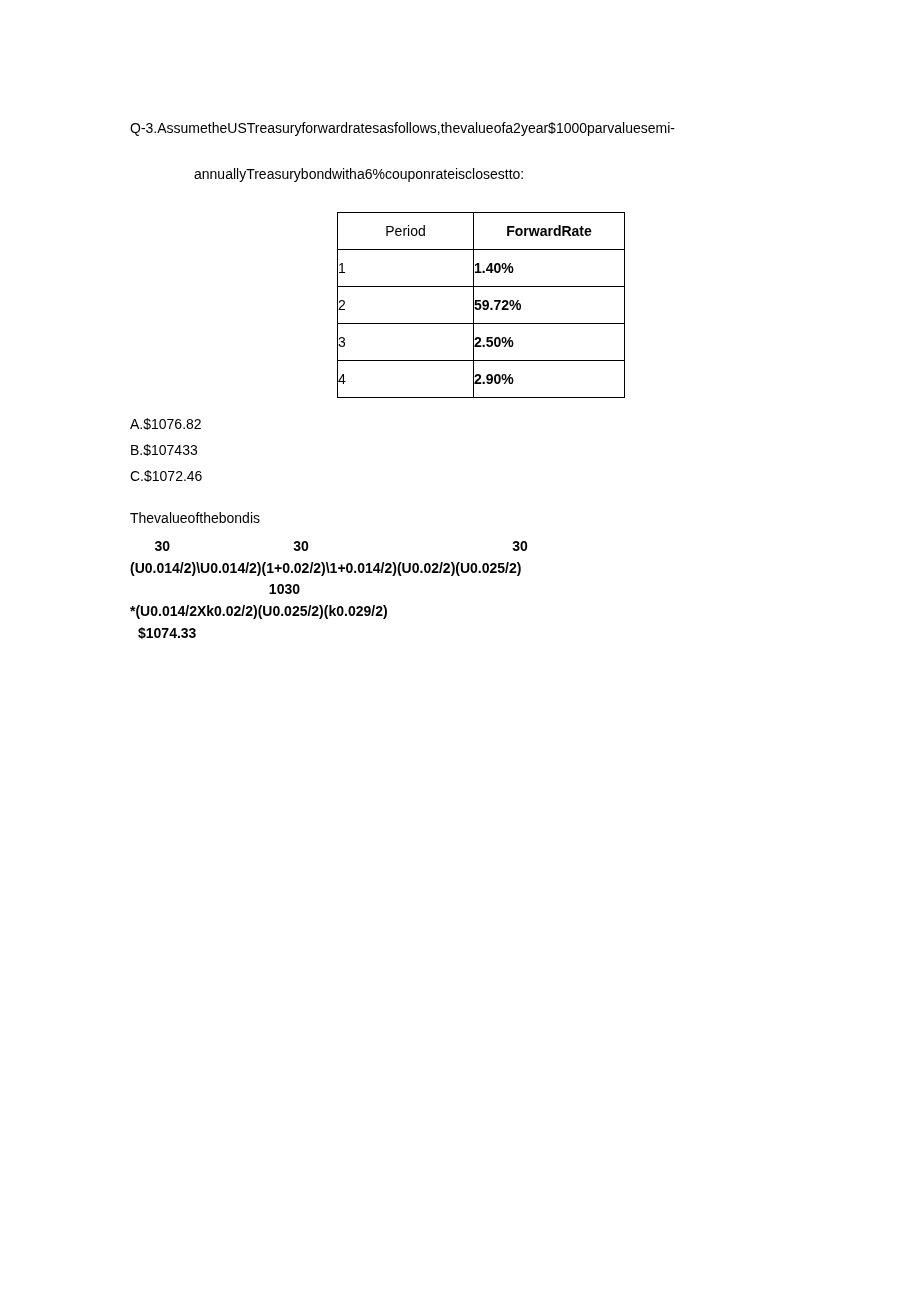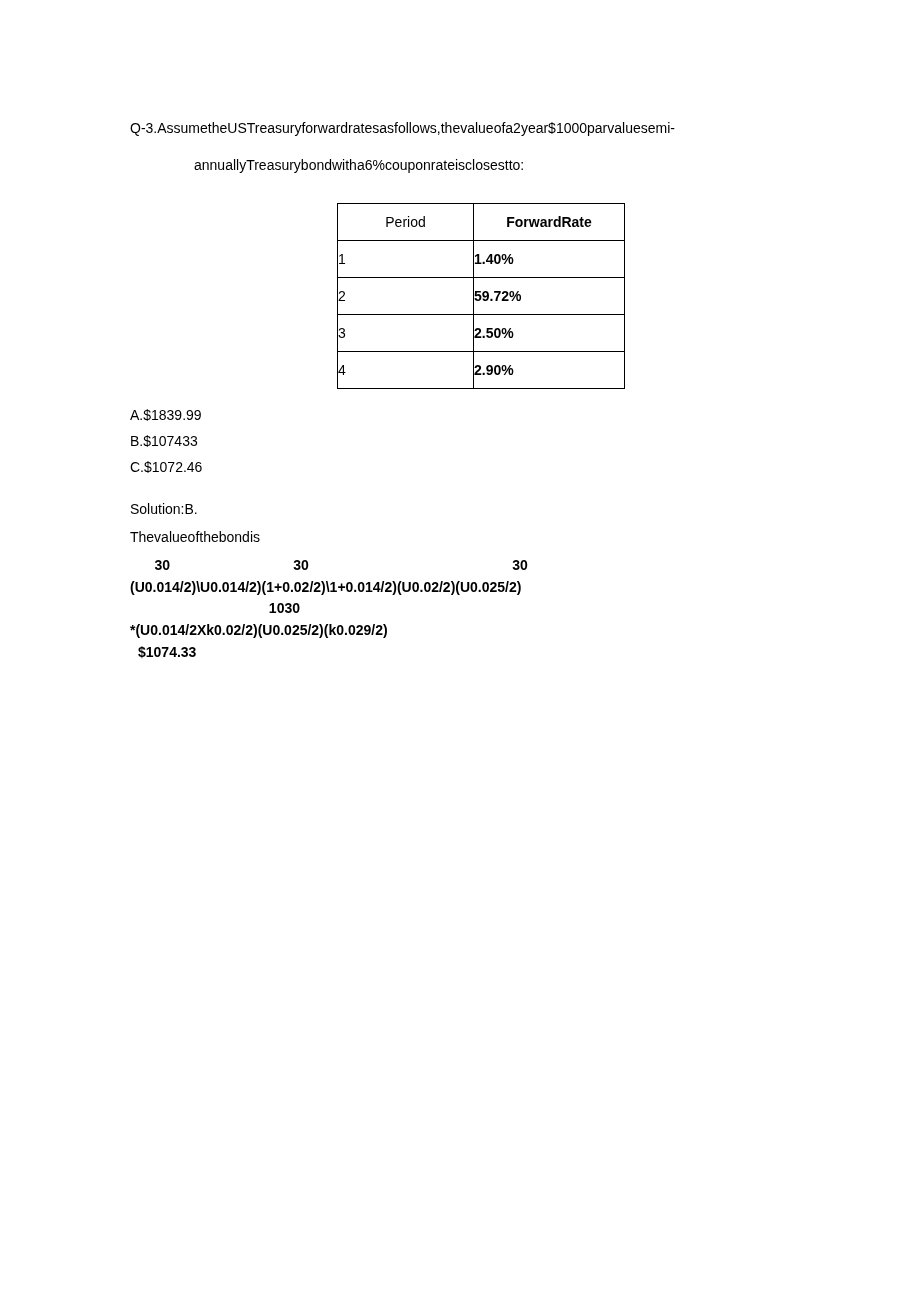--- a/index.html
+++ b/index.html
@@ -10,21 +10,21 @@
     font-size: 14px;
     color: #000;
     width: 920px;
   }
   .page {
     padding: 120px 130px 0 130px;
     box-sizing: border-box;
   }
   .question-line1 {
     font-size: 14px;
-    margin-bottom: 21px;
+    margin-bottom: 30px;
   }
   .question-line2 {
     font-size: 14px;
     margin-left: 64px;
     margin-bottom: 30px;
   }
   .qnum {
     font-weight: normal;
   }
   table.fwd {
@@ -78,26 +78,25 @@
       <td class="c2">2.50%</td>
     </tr>
     <tr>
       <td class="c1">4</td>
       <td class="c2">2.90%</td>
     </tr>
   </tbody>
     </table>
 
   <div class="answers">
-    <div>A.$1839.99</div>
+    <div>A.$1076.82</div>
     <div>B.$107433</div>
     <div>C.$1072.46</div>
   </div>
 
-  <div class="solution">Solution:B.</div>
 
   <div class="bondis">
     <span>Thevalue</span><span style="font-weight:normal">of</span><span>thebondis</span>
   </div>
 
   <div class="formula">
     <div class="num-row">
       <span style="display:inline-block;width:40px;text-align:right">30</span>
       <span style="display:inline-block;width:135px;text-align:right">30</span>
       <span style="display:inline-block;width:215px;text-align:right">30</span>

